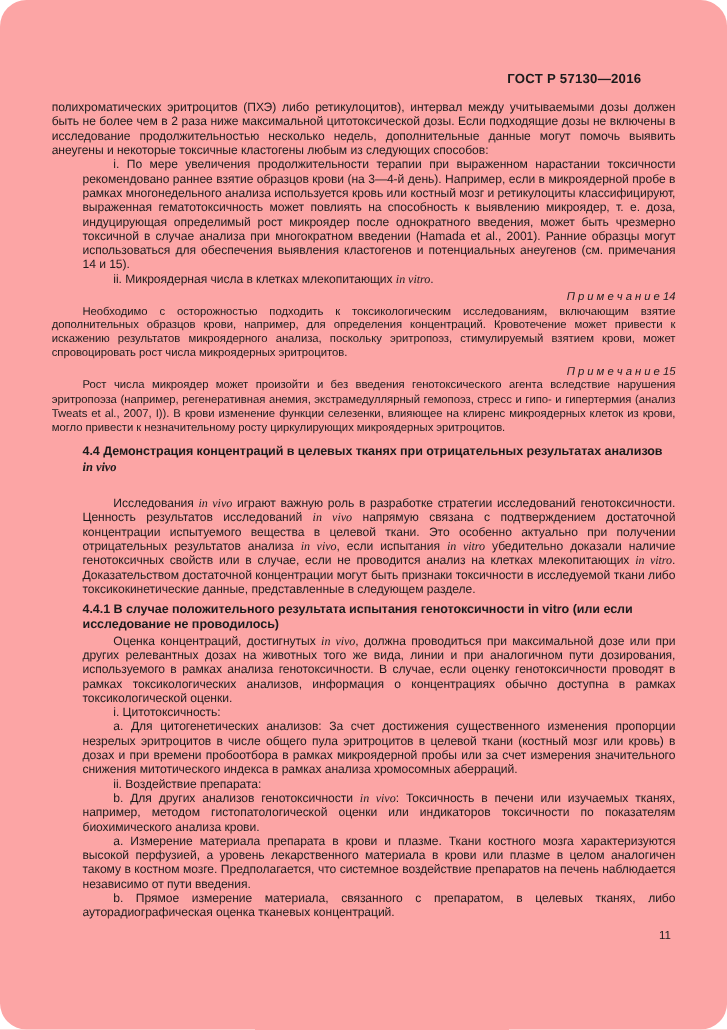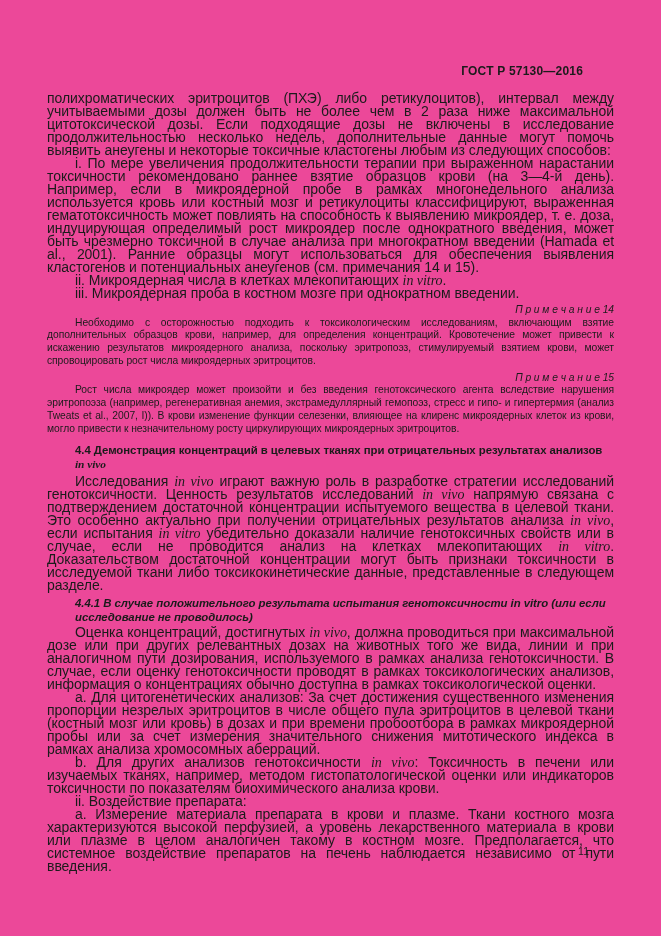--- a/index.html
+++ b/index.html
@@ -5,101 +5,102 @@
   html, body { margin:0; padding:0; }
   body {
     width:661px; height:936px;
     background:#ffffff;
     font-family:"Liberation Sans", sans-serif;
     color:#1b1b1b;
   }
   .page {
     position:relative;
     width:661px; height:936px;
-    background:#ec4899;
+    background:#fca5a5;
     overflow:hidden;
+    border-radius:24px;
   }
   .std-header {
     position:absolute;
     top:64px; right:78px;
     font-size:12px;
     font-weight:bold;
     letter-spacing:0.2px;
   }
   .content {
     position:absolute;
     left:47px; top:92px;
     width:567px;
   }
   .blk {
     margin:0;
-    font-size:14px;
+    font-size:11px;
     line-height:13px;
     text-align:justify;
     letter-spacing:-0.05px;
   }
-  .body-indent   { text-indent:28px; }
+  .body-indent   { text-indent:28px;margin-left:28px; }
   .body-flush    { text-indent:0; }
   .note-label {
     font-style:italic;
     font-size:10.3px;
     line-height:12.5px;
     margin-top:4px;
     text-indent:28px;
     text-align:right;
   }
   .note-body {
     font-size:10.3px;
     line-height:12.8px;
     text-indent:28px;
     margin-bottom:2px;
   }
   .heading-bold {
     font-weight:bold;
     font-size:11.4px;
     line-height:14px;
-    margin:8px 0 4px 28px;
+    margin:8px 0 20px 28px;
     text-align:left;
     text-indent:0;
   }
   .heading-bold-italic {
     font-weight:bold;
-    font-style:italic;
     font-size:11.4px;
     line-height:13.5px;
     margin:5px 0 2px 28px;
     text-align:left;
     text-indent:0;
   }
   .it { font-style:italic;font-family:Liberation Serif, serif; }
   .page-number {
     position:absolute;
-    top:845px; right:72px;
+    top:845px; right:51px;
     font-size:10.5px;
   }
 </style>
 </head>
 <body>
 
 <div class="page">
   <div class="std-header">ГОСТ Р 57130—2016</div>
 
   <div class="content">
       <p class="blk body-flush"><span>полихроматических эритроцитов (ПХЭ) либо ретикулоцитов), интервал между учитываемыми дозы должен быть не более чем в 2 раза ниже максимальной цитотоксической дозы. Если подходящие дозы не включены в исследование продолжительностью несколько недель, дополнительные данные могут помочь выявить анеугены и некоторые токсичные кластогены любым из следующих способов:</span></p>
       <p class="blk body-indent"><span>i. По мере увеличения продолжительности терапии при выраженном нарастании токсичности рекомендовано раннее взятие образцов крови (на 3—4-й день). Например, если в микроядерной пробе в рамках многонедельного анализа используется кровь или костный мозг и ретикулоциты классифицируют, выраженная гематотоксичность может повлиять на способность к выявлению микроядер, т. е. доза, индуцирующая определимый рост микроядер после однократного введения, может быть чрезмерно токсичной в случае анализа при многократном введении (Hamada et al., 2001). Ранние образцы могут использоваться для обеспечения выявления кластогенов и потенциальных анеугенов (см. примечания 14 и 15).</span></p>
       <p class="blk body-indent"><span>ii. Микроядерная числа в клетках млекопитающих </span><span class="it">in vitro</span><span>.</span></p>
-      <p class="blk body-indent"><span>iii. Микроядерная проба в костном мозге при однократном введении.</span></p>
       <p class="blk note-label"><span>П р и м е ч а н и е 14</span></p>
       <p class="blk note-body"><span>Необходимо с осторожностью подходить к токсикологическим исследованиям, включающим взятие дополнительных образцов крови, например, для определения концентраций. Кровотечение может привести к искажению результатов микроядерного анализа, поскольку эритропоэз, стимулируемый взятием крови, может спровоцировать рост числа микроядерных эритроцитов.</span></p>
       <p class="blk note-label"><span>П р и м е ч а н и е 15</span></p>
       <p class="blk note-body"><span>Рост числа микроядер может произойти и без введения генотоксического агента вследствие нарушения эритропоэза (например, регенеративная анемия, экстрамедуллярный гемопоэз, стресс и гипо- и гипертермия (анализ Tweats et al., 2007, I)). В крови изменение функции селезенки, влияющее на клиренс микроядерных клеток из крови, могло привести к незначительному росту циркулирующих микроядерных эритроцитов.</span></p>
       <p class="blk heading-bold"><span>4.4  Демонстрация концентраций в целевых тканях при отрицательных результатах анализов </span><span class="it">in vivo</span></p>
       <p class="blk body-indent"><span>Исследования </span><span class="it">in vivo</span><span> играют важную роль в разработке стратегии исследований генотоксичности. Ценность результатов исследований </span><span class="it">in vivo</span><span> напрямую связана с подтверждением достаточной концентрации испытуемого вещества в целевой ткани. Это особенно актуально при получении отрицательных результатов анализа </span><span class="it">in vivo</span><span>, если испытания </span><span class="it">in vitro</span><span> убедительно доказали наличие генотоксичных свойств или в случае, если не проводится анализ на клетках млекопитающих </span><span class="it">in vitro</span><span>. Доказательством достаточной концентрации могут быть признаки токсичности в исследуемой ткани либо токсикокинетические данные, представленные в следующем разделе.</span></p>
       <p class="blk heading-bold-italic"><span>4.4.1  В случае положительного результата испытания генотоксичности in vitro (или если исследование не проводилось)</span></p>
       <p class="blk body-indent"><span>Оценка концентраций, достигнутых </span><span class="it">in vivo</span><span>, должна проводиться при максимальной дозе или при других релевантных дозах на животных того же вида, линии и при аналогичном пути дозирования, используемого в рамках анализа генотоксичности. В случае, если оценку генотоксичности проводят в рамках токсикологических анализов, информация о концентрациях обычно доступна в рамках токсикологической оценки.</span></p>
+      <p class="blk body-indent"><span>i. Цитотоксичность:</span></p>
       <p class="blk body-indent"><span>a. Для цитогенетических анализов: За счет достижения существенного изменения пропорции незрелых эритроцитов в числе общего пула эритроцитов в целевой ткани (костный мозг или кровь) в дозах и при времени пробоотбора в рамках микроядерной пробы или за счет измерения значительного снижения митотического индекса в рамках анализа хромосомных аберраций.</span></p>
+      <p class="blk body-indent"><span>ii. Воздействие препарата:</span></p>
       <p class="blk body-indent"><span>b. Для других анализов генотоксичности </span><span class="it">in vivo</span><span>: Токсичность в печени или изучаемых тканях, например, методом гистопатологической оценки или индикаторов токсичности по показателям биохимического анализа крови.</span></p>
-      <p class="blk body-indent"><span>ii. Воздействие препарата:</span></p>
       <p class="blk body-indent"><span>a. Измерение материала препарата в крови и плазме. Ткани костного мозга характеризуются высокой перфузией, а уровень лекарственного материала в крови или плазме в целом аналогичен такому в костном мозге. Предполагается, что системное воздействие препаратов на печень наблюдается независимо от пути введения.</span></p>
+      <p class="blk body-indent"><span>b. Прямое измерение материала, связанного с препаратом, в целевых тканях, либо ауторадиографическая оценка тканевых концентраций.</span></p>
     </div>
 
   <div class="page-number">11</div>
 </div>
 
 </body></html>

